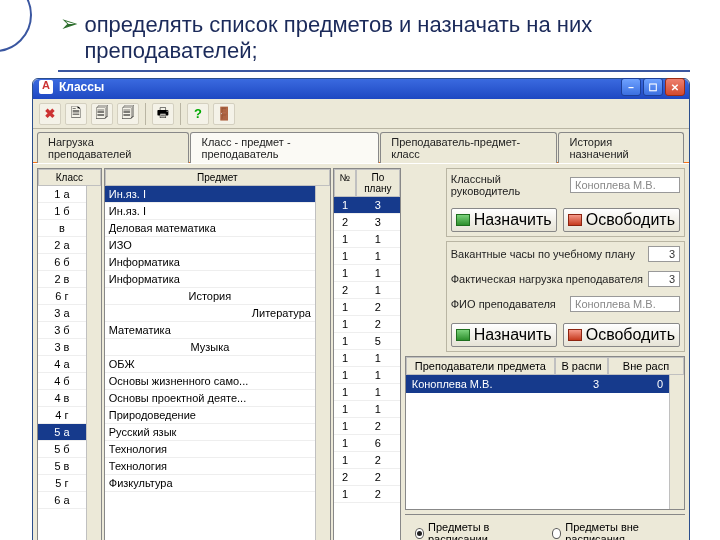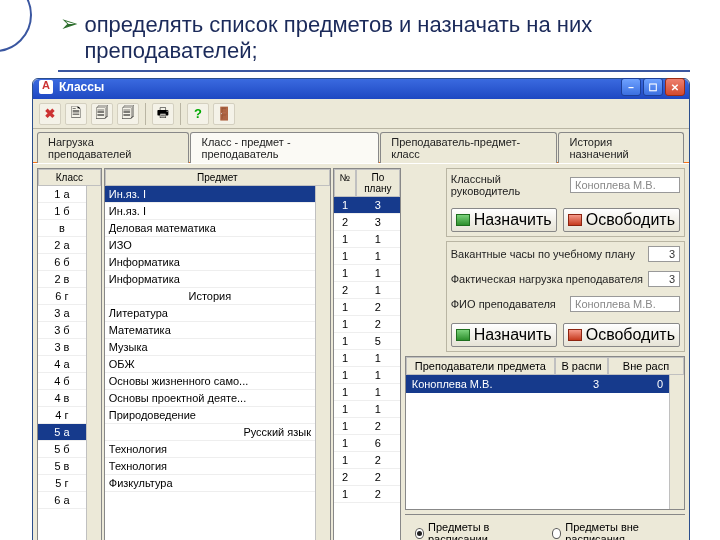--- a/index.html
+++ b/index.html
@@ -237,42 +237,42 @@
               <div class="row">
                 <div class="c" style="text-align:left">Информатика</div>
               </div>
               <div class="row">
                 <div class="c" style="text-align:left">Информатика</div>
               </div>
               <div class="row">
                 <div class="c" style="text-align:center">История</div>
               </div>
               <div class="row">
-                <div class="c" style="text-align:left">Литература</div>
+                <div class="c" style="text-align:right">Литература</div>
               </div>
               <div class="row">
                 <div class="c" style="text-align:left">Математика</div>
               </div>
               <div class="row">
-                <div class="c" style="text-align:left">Музыка</div>
+                <div class="c" style="text-align:center">Музыка</div>
               </div>
               <div class="row">
                 <div class="c" style="text-align:left">ОБЖ</div>
               </div>
               <div class="row">
                 <div class="c" style="text-align:left">Основы жизненного само...</div>
               </div>
               <div class="row">
                 <div class="c" style="text-align:left">Основы проектной деяте...</div>
               </div>
               <div class="row">
                 <div class="c" style="text-align:left">Природоведение</div>
               </div>
               <div class="row">
-                <div class="c" style="text-align:right">Русский язык</div>
+                <div class="c" style="text-align:left">Русский язык</div>
               </div>
               <div class="row">
                 <div class="c" style="text-align:left">Технология</div>
               </div>
               <div class="row">
                 <div class="c" style="text-align:left">Технология</div>
               </div>
               <div class="row">
                 <div class="c" style="text-align:left">Физкультура</div>
               </div>

